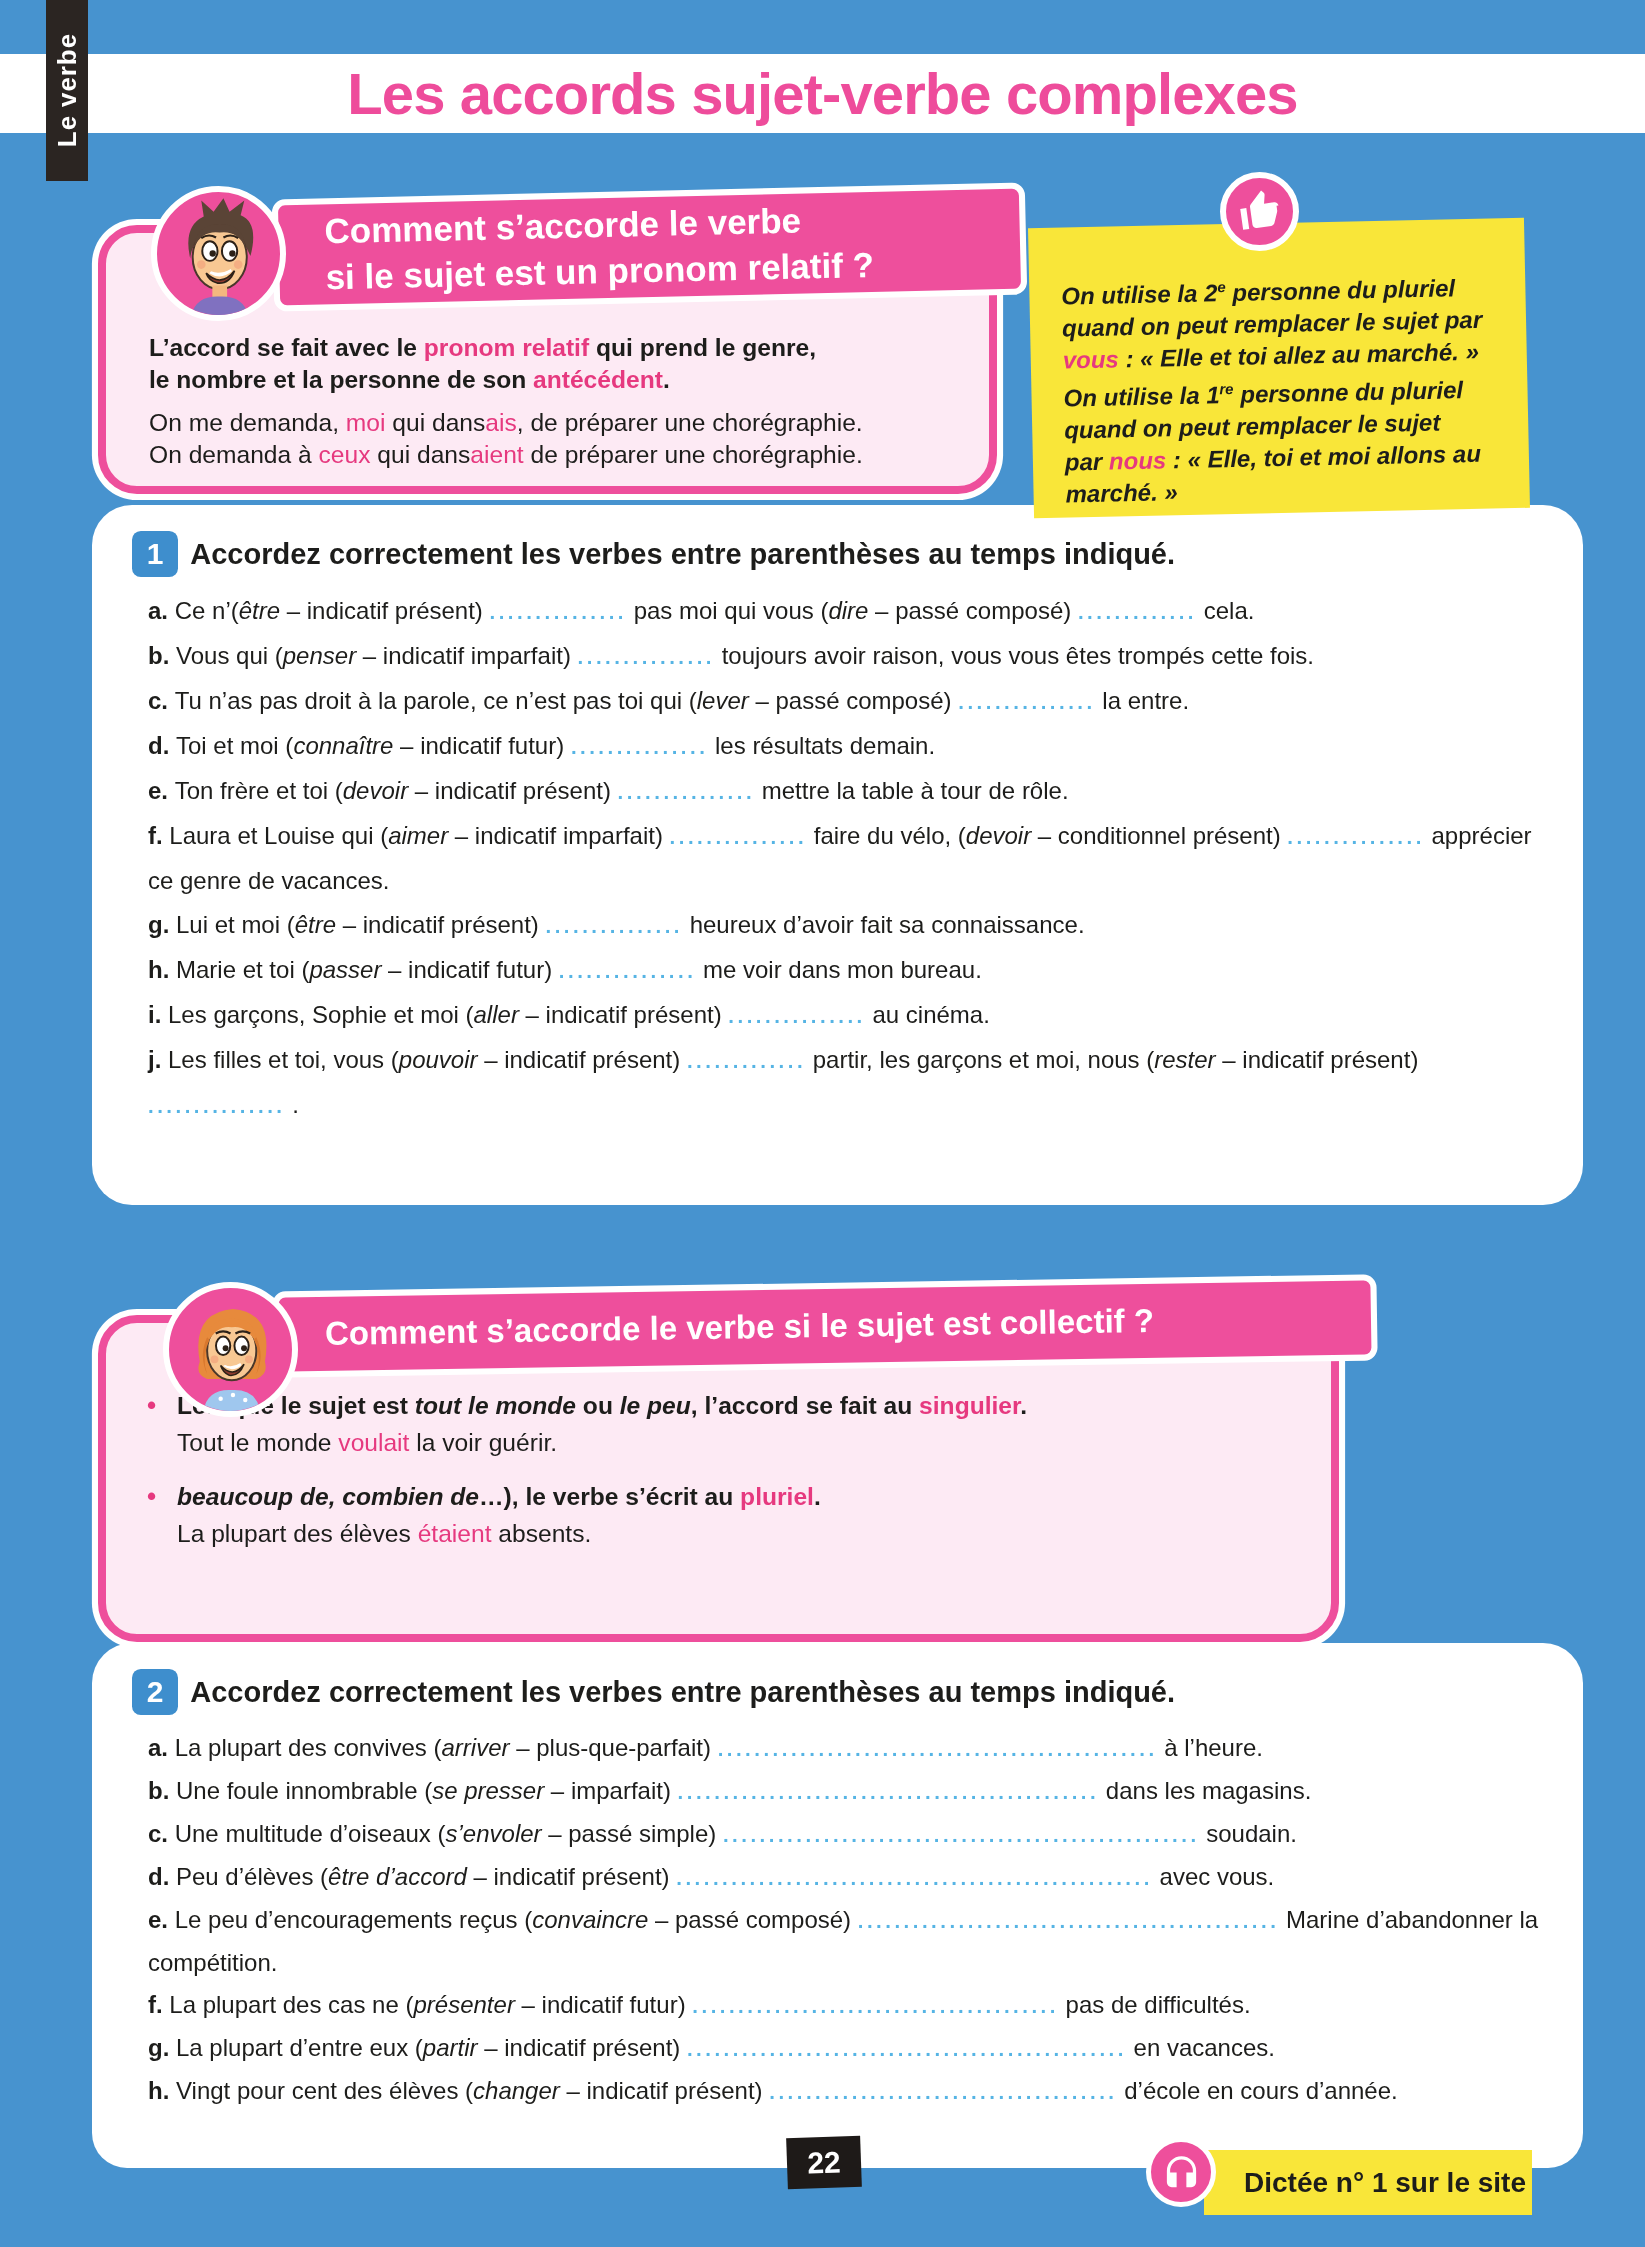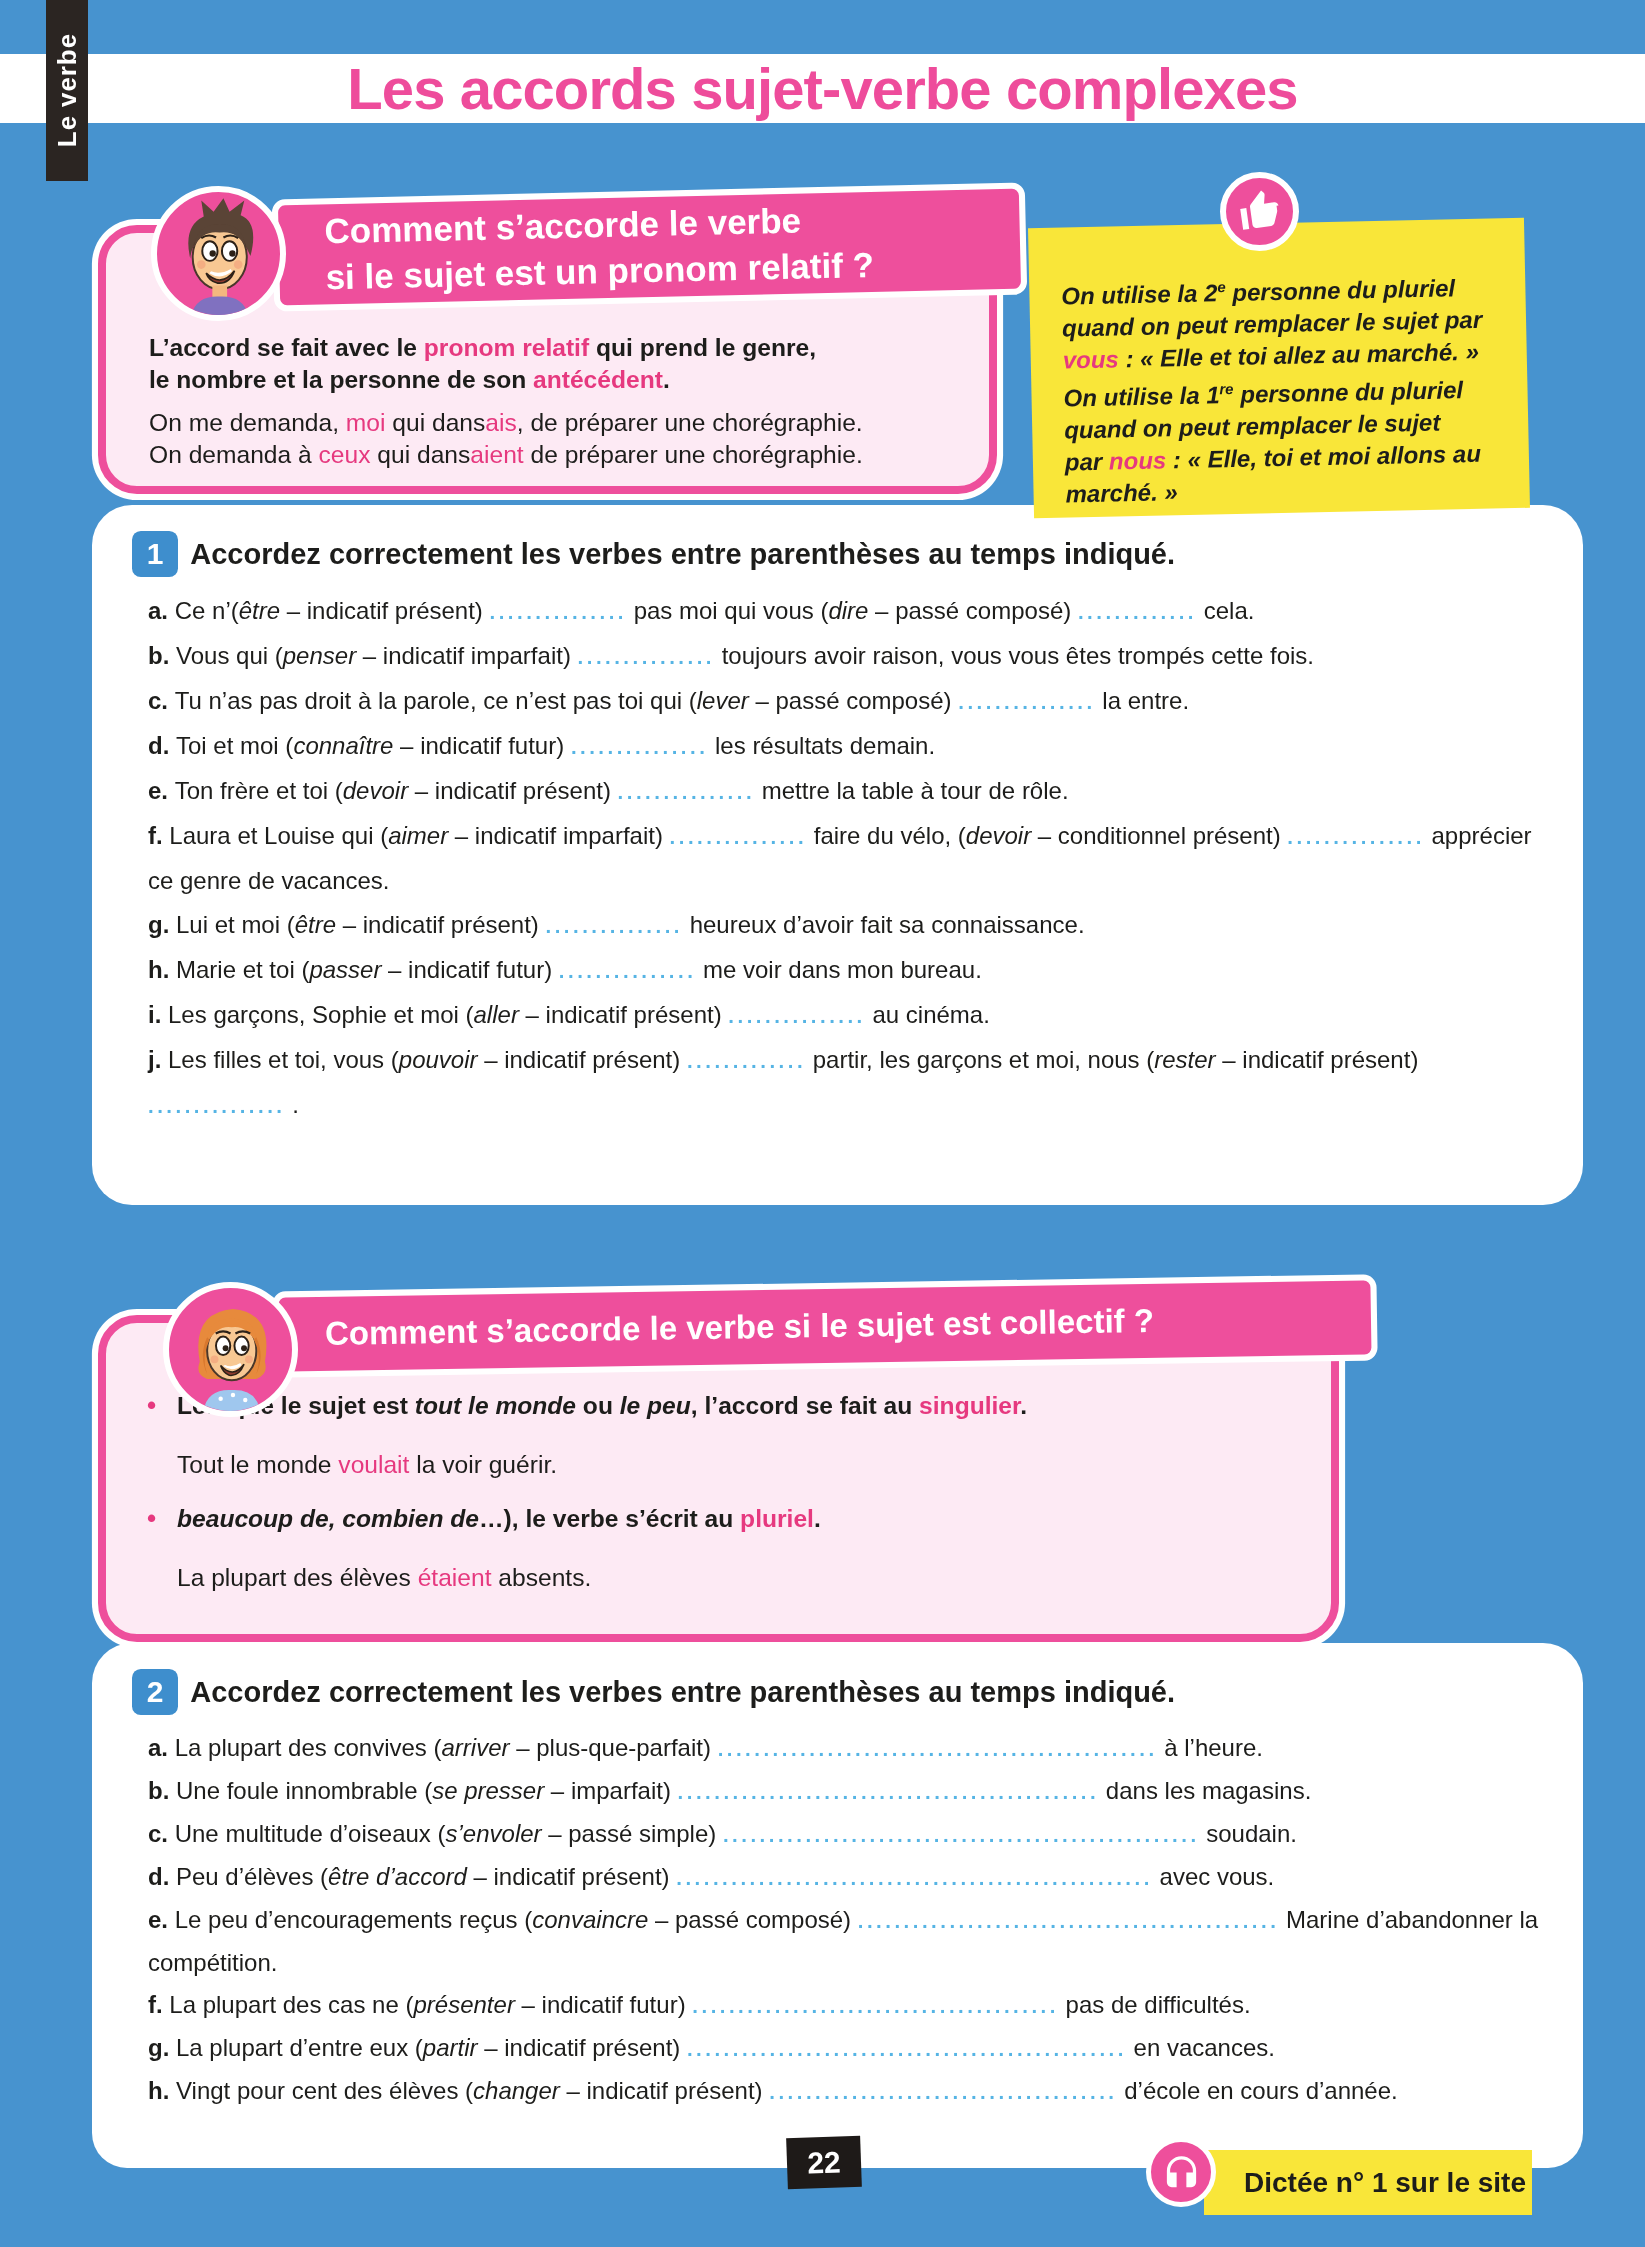--- a/index.html
+++ b/index.html
@@ -1,20 +1,20 @@
 <!DOCTYPE html>
 <html style="font-size:14px"><head>
 <meta charset="utf-8">
 <style>
   html,body{margin:0;padding:0;}
   body{font-family:"Liberation Sans",sans-serif;background:#4793cf;}
   .page{position:relative;width:1645px;height:2247px;background:#4793cf;overflow:hidden;}
 
   
-  .title-band{position:absolute;left:0;top:54px;width:1645px;height:69px;background:#ffffff;z-index:0;
+  .title-band{position:absolute;left:0;top:54px;width:1645px;height:79px;background:#ffffff;z-index:0;
     display:flex;align-items:center;justify-content:center;}
   .page-title{margin:0;font-size:58px;font-weight:bold;color:#ee4c9b;letter-spacing:-0.9px;}
 
   
   .side-tab{position:absolute;left:46px;top:0;width:42px;height:181px;background:#2b2522;z-index:6;
     display:flex;align-items:center;justify-content:center;}
   .side-tab-text{writing-mode:vertical-rl;transform:rotate(180deg);color:#fff;font-weight:bold;font-size:26px;letter-spacing:0.9px;}
 
   
   .qa-box{position:absolute;background:#fdeaf4;border:8px solid #ee4f9c;border-radius:39px;
@@ -39,21 +39,21 @@
   .body1{left:149px;top:332px;width:825px;}
   .body1 .rule .line{line-height:32px;font-weight:bold;}
   .body1 .example .line{line-height:32px;}
   .body1 .example{margin-top:11.4px;}
   .body2{left:147px;top:1389px;width:1150px;}
   .bullet-row{display:flex;align-items:flex-start;}
   .bullet-row + .bullet-row{margin-top:21px;}
   .bullet{color:#e6397f;font-size:26px;font-weight:bold;width:30px;flex:0 0 30px;line-height:33px;}
   .bullet-content{flex:1;}
   .bullet-content .rule .line{line-height:33px;font-weight:bold;}
-  .bullet-content .example{margin-top:26px;}
+  .bullet-content .example{margin-top:4px;}
   .bullet-content .example .line{line-height:33px;}
 
   
   .tip-box{position:absolute;left:1031px;top:223px;width:496px;height:290px;background:#f9e639;
     transform:rotate(-1.2deg);z-index:3;}
   .tip-text{padding:47px 14px 0 32px;font-size:24px;font-weight:bold;font-style:italic;color:#1d1d1b;}
   .tip-text .line{line-height:32px;}
   .tip-icon{position:absolute;left:1220px;top:172px;width:67px;height:67px;border-radius:50%;
     background:#ee4f9c;border:6.1px solid #fff;z-index:4;display:flex;align-items:center;justify-content:center;}
   .tip-icon svg{width:46px;height:46px;transform:rotate(-8deg);}

